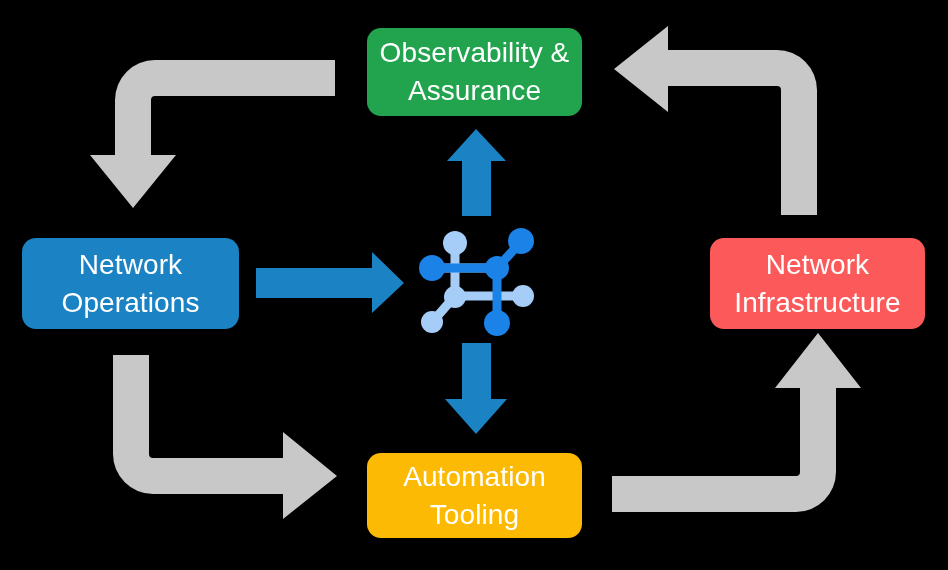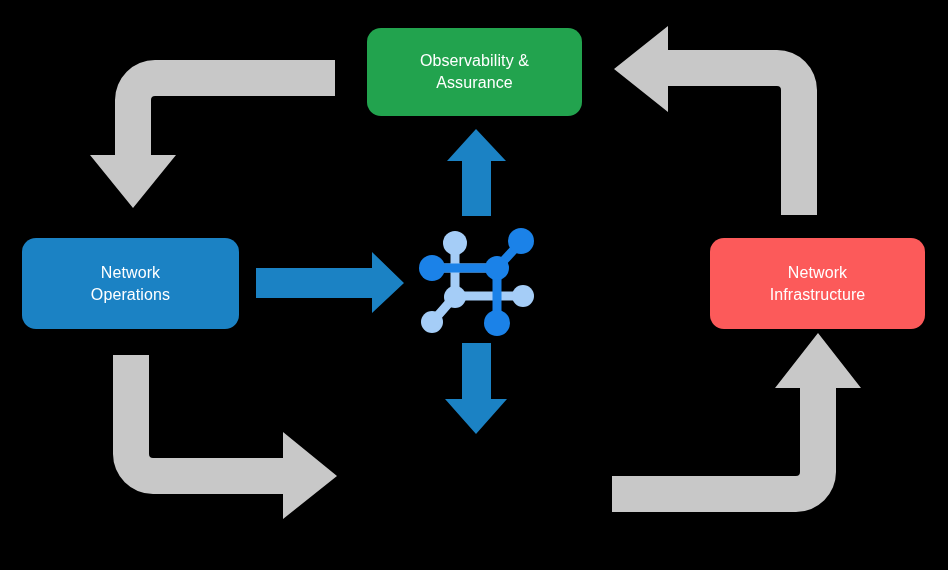--- a/index.html
+++ b/index.html
@@ -23,21 +23,21 @@
     height: 570px;
   }
   .node-box {
     position: absolute;
     display: flex;
     align-items: center;
     justify-content: center;
     text-align: center;
     border-radius: 14px;
     color: #ffffff;
-    font-size: 16px;
+    font-size: 28px;
     line-height: 1.35;
     font-weight: 400;
     letter-spacing: 0.1px;
     box-sizing: border-box;
     padding: 4px 10px;
     white-space: pre-line;
     user-select: none;
   }
   #box-observability {
     left: 367px; top: 28px; width: 215px; height: 88px;
@@ -188,14 +188,16 @@
 
   <div class="node-box" id="box-observability">Observability &amp;
 Assurance</div>
 
   <div class="node-box" id="box-network-operations">Network
 Operations</div>
 
   <div class="node-box" id="box-network-infrastructure">Network
 Infrastructure</div>
 
+  <div class="node-box" id="box-automation-tooling">Automation
+Tooling</div>
 
 </div>
 
 </body></html>

